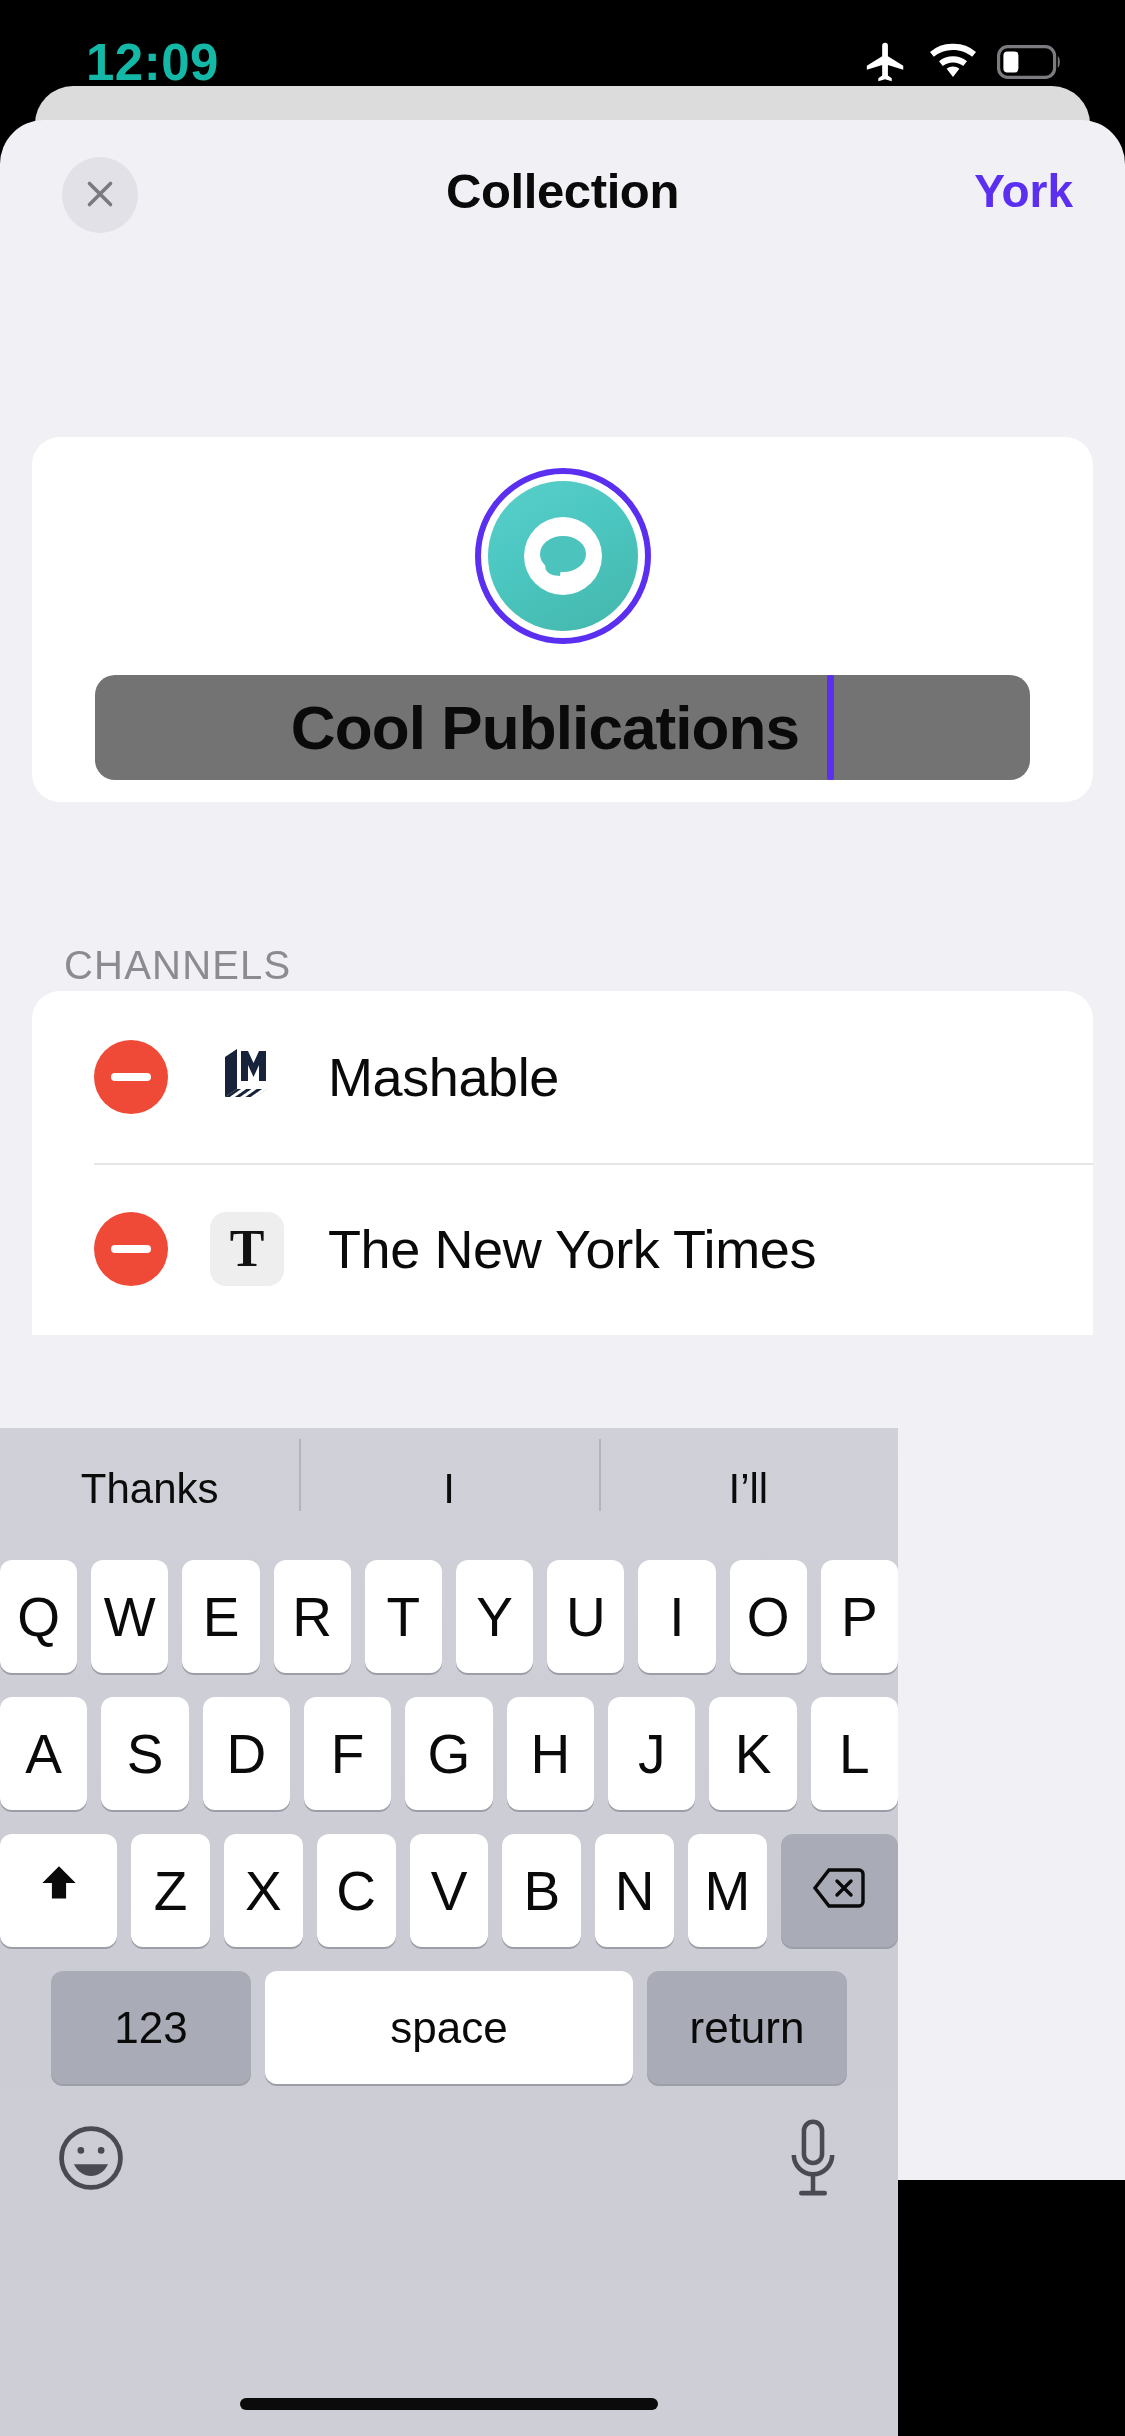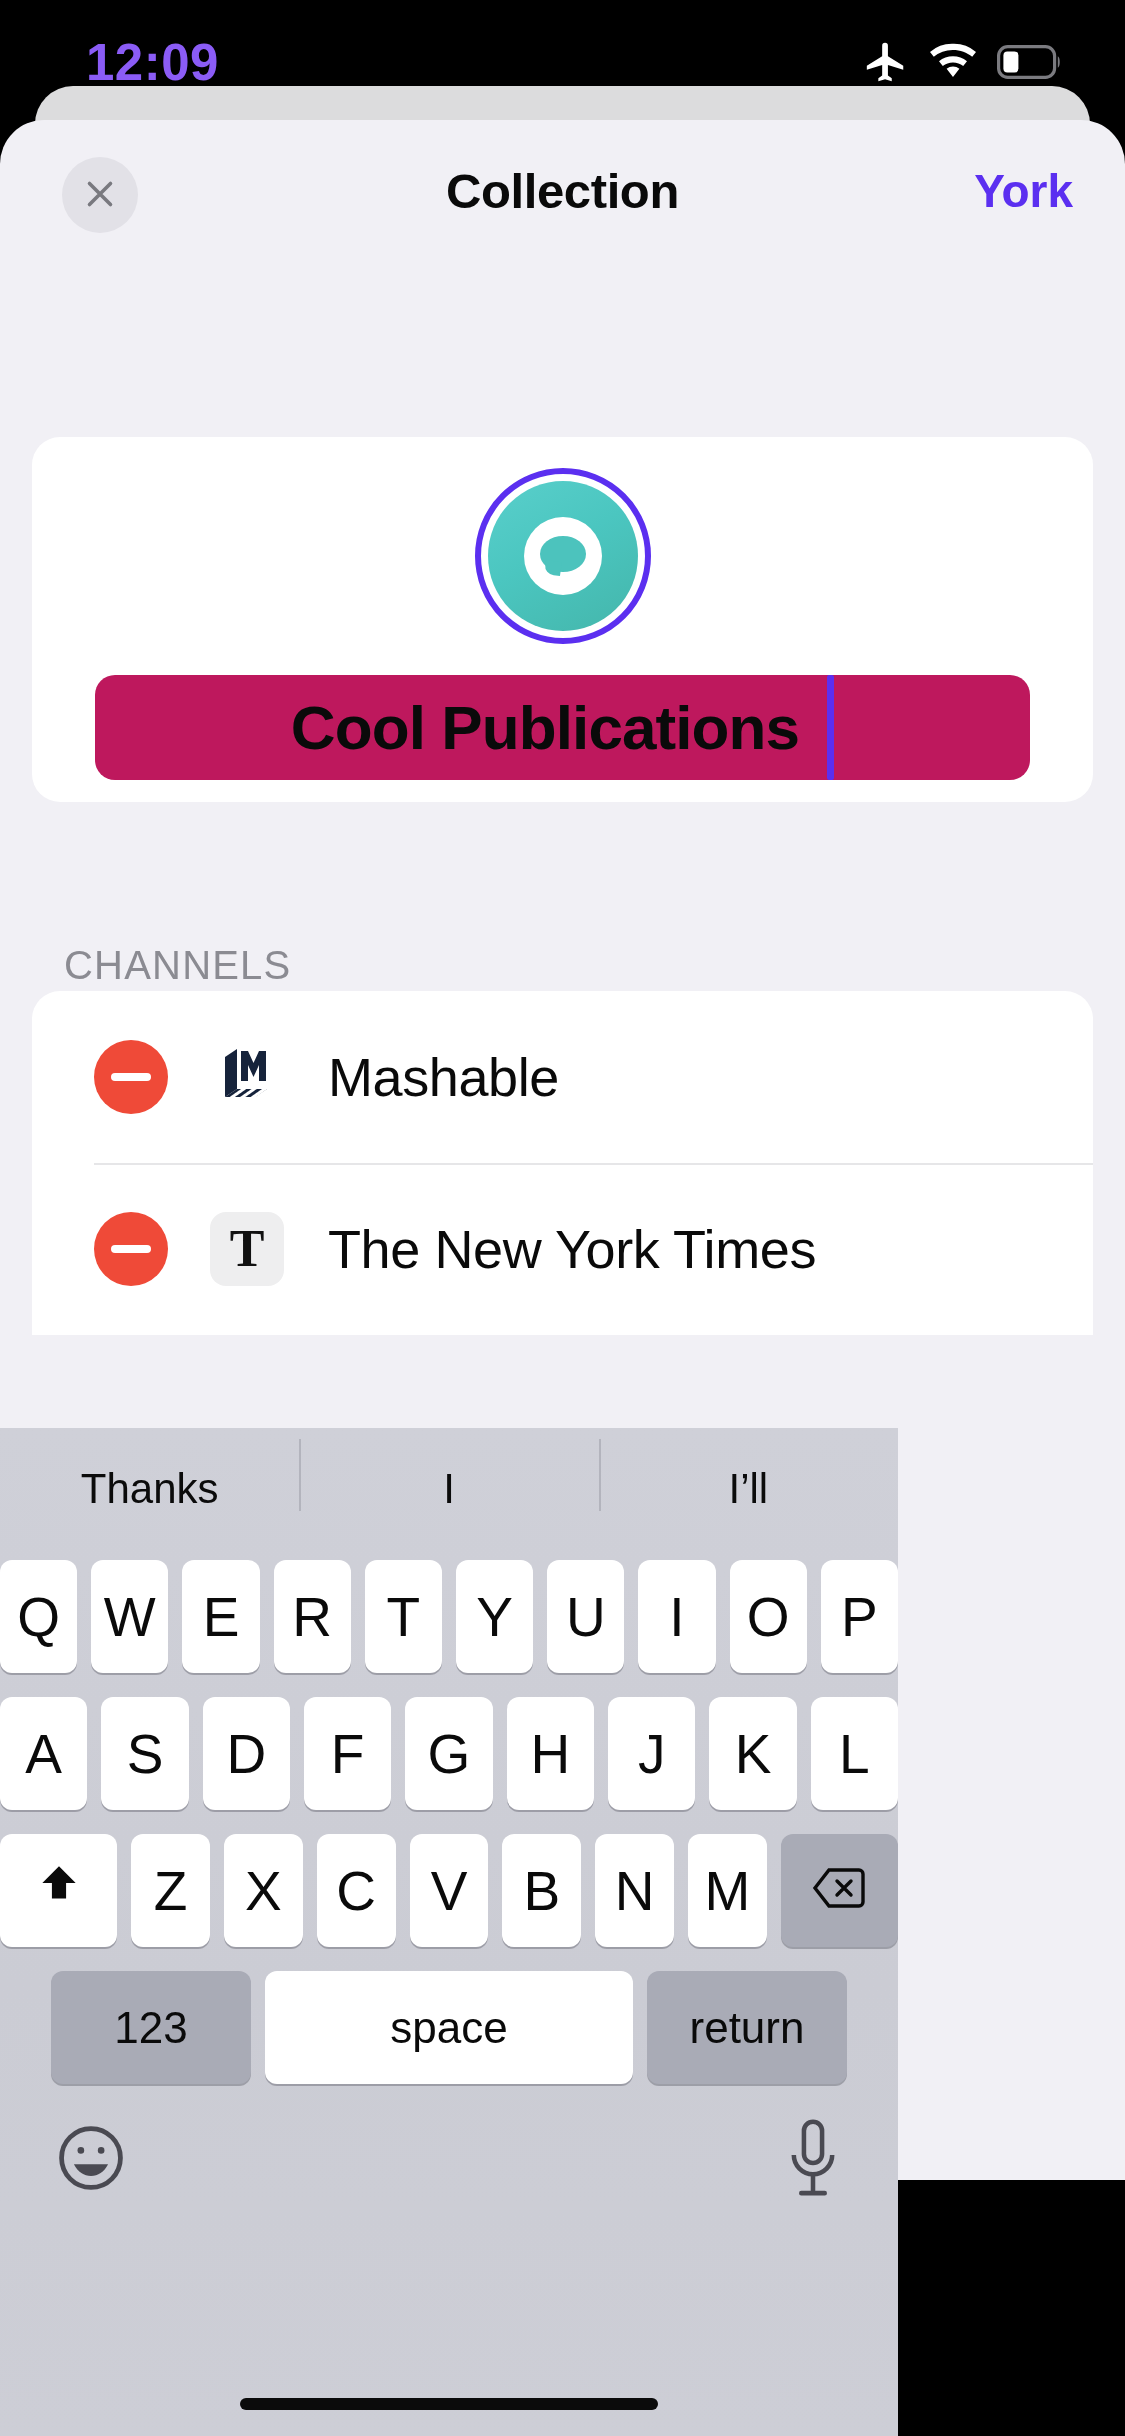--- a/index.html
+++ b/index.html
@@ -9,21 +9,21 @@
     font-family:"Liberation Sans","DejaVu Sans",sans-serif;
     overflow:hidden;
     position:relative;
     -webkit-font-smoothing:antialiased;
   }
   #screen{position:absolute;inset:0;width:1125px;height:2436px;overflow:hidden;background:#000;}
 
   
   #statusbar{
     position:absolute;left:0;top:0;width:1125px;height:132px;
-    background:#000;color:#8b5cf6;
+    background:#000;color:#14b8a6;
   }
   #status-time{
     position:absolute;left:86px;top:33px;
     font-size:51px;font-weight:600;letter-spacing:0.5px;line-height:60px;
   }
   #status-right{
     position:absolute;right:62px;top:40px;height:48px;
     display:flex;align-items:center;gap:20px;
   }
   .sicon{display:block;}
@@ -86,21 +86,21 @@
     background:#4cc3bd;
   }
   #avatar-bubble .tail{
     position:absolute;left:5px;top:25px;width:16px;height:14px;
     background:#4cc3bd;border-radius:0 0 0 60%;
     transform:rotate(8deg);
   }
 
   #name-field{
     position:absolute;left:63px;top:238px;width:935px;height:105px;
-    background:#be185d;border-radius:20px;
+    background:#737373;border-radius:20px;
     display:flex;align-items:center;justify-content:center;
   }
   #name-inner{display:flex;align-items:center;}
   #name-text{
     font-size:62px;font-weight:700;color:#0a0a0a;letter-spacing:-0.9px;
     white-space:nowrap;
   }
   #name-caret{
     width:7px;height:105px;background:#5b2ff0;border-radius:2px;margin-left:28px;
   }

